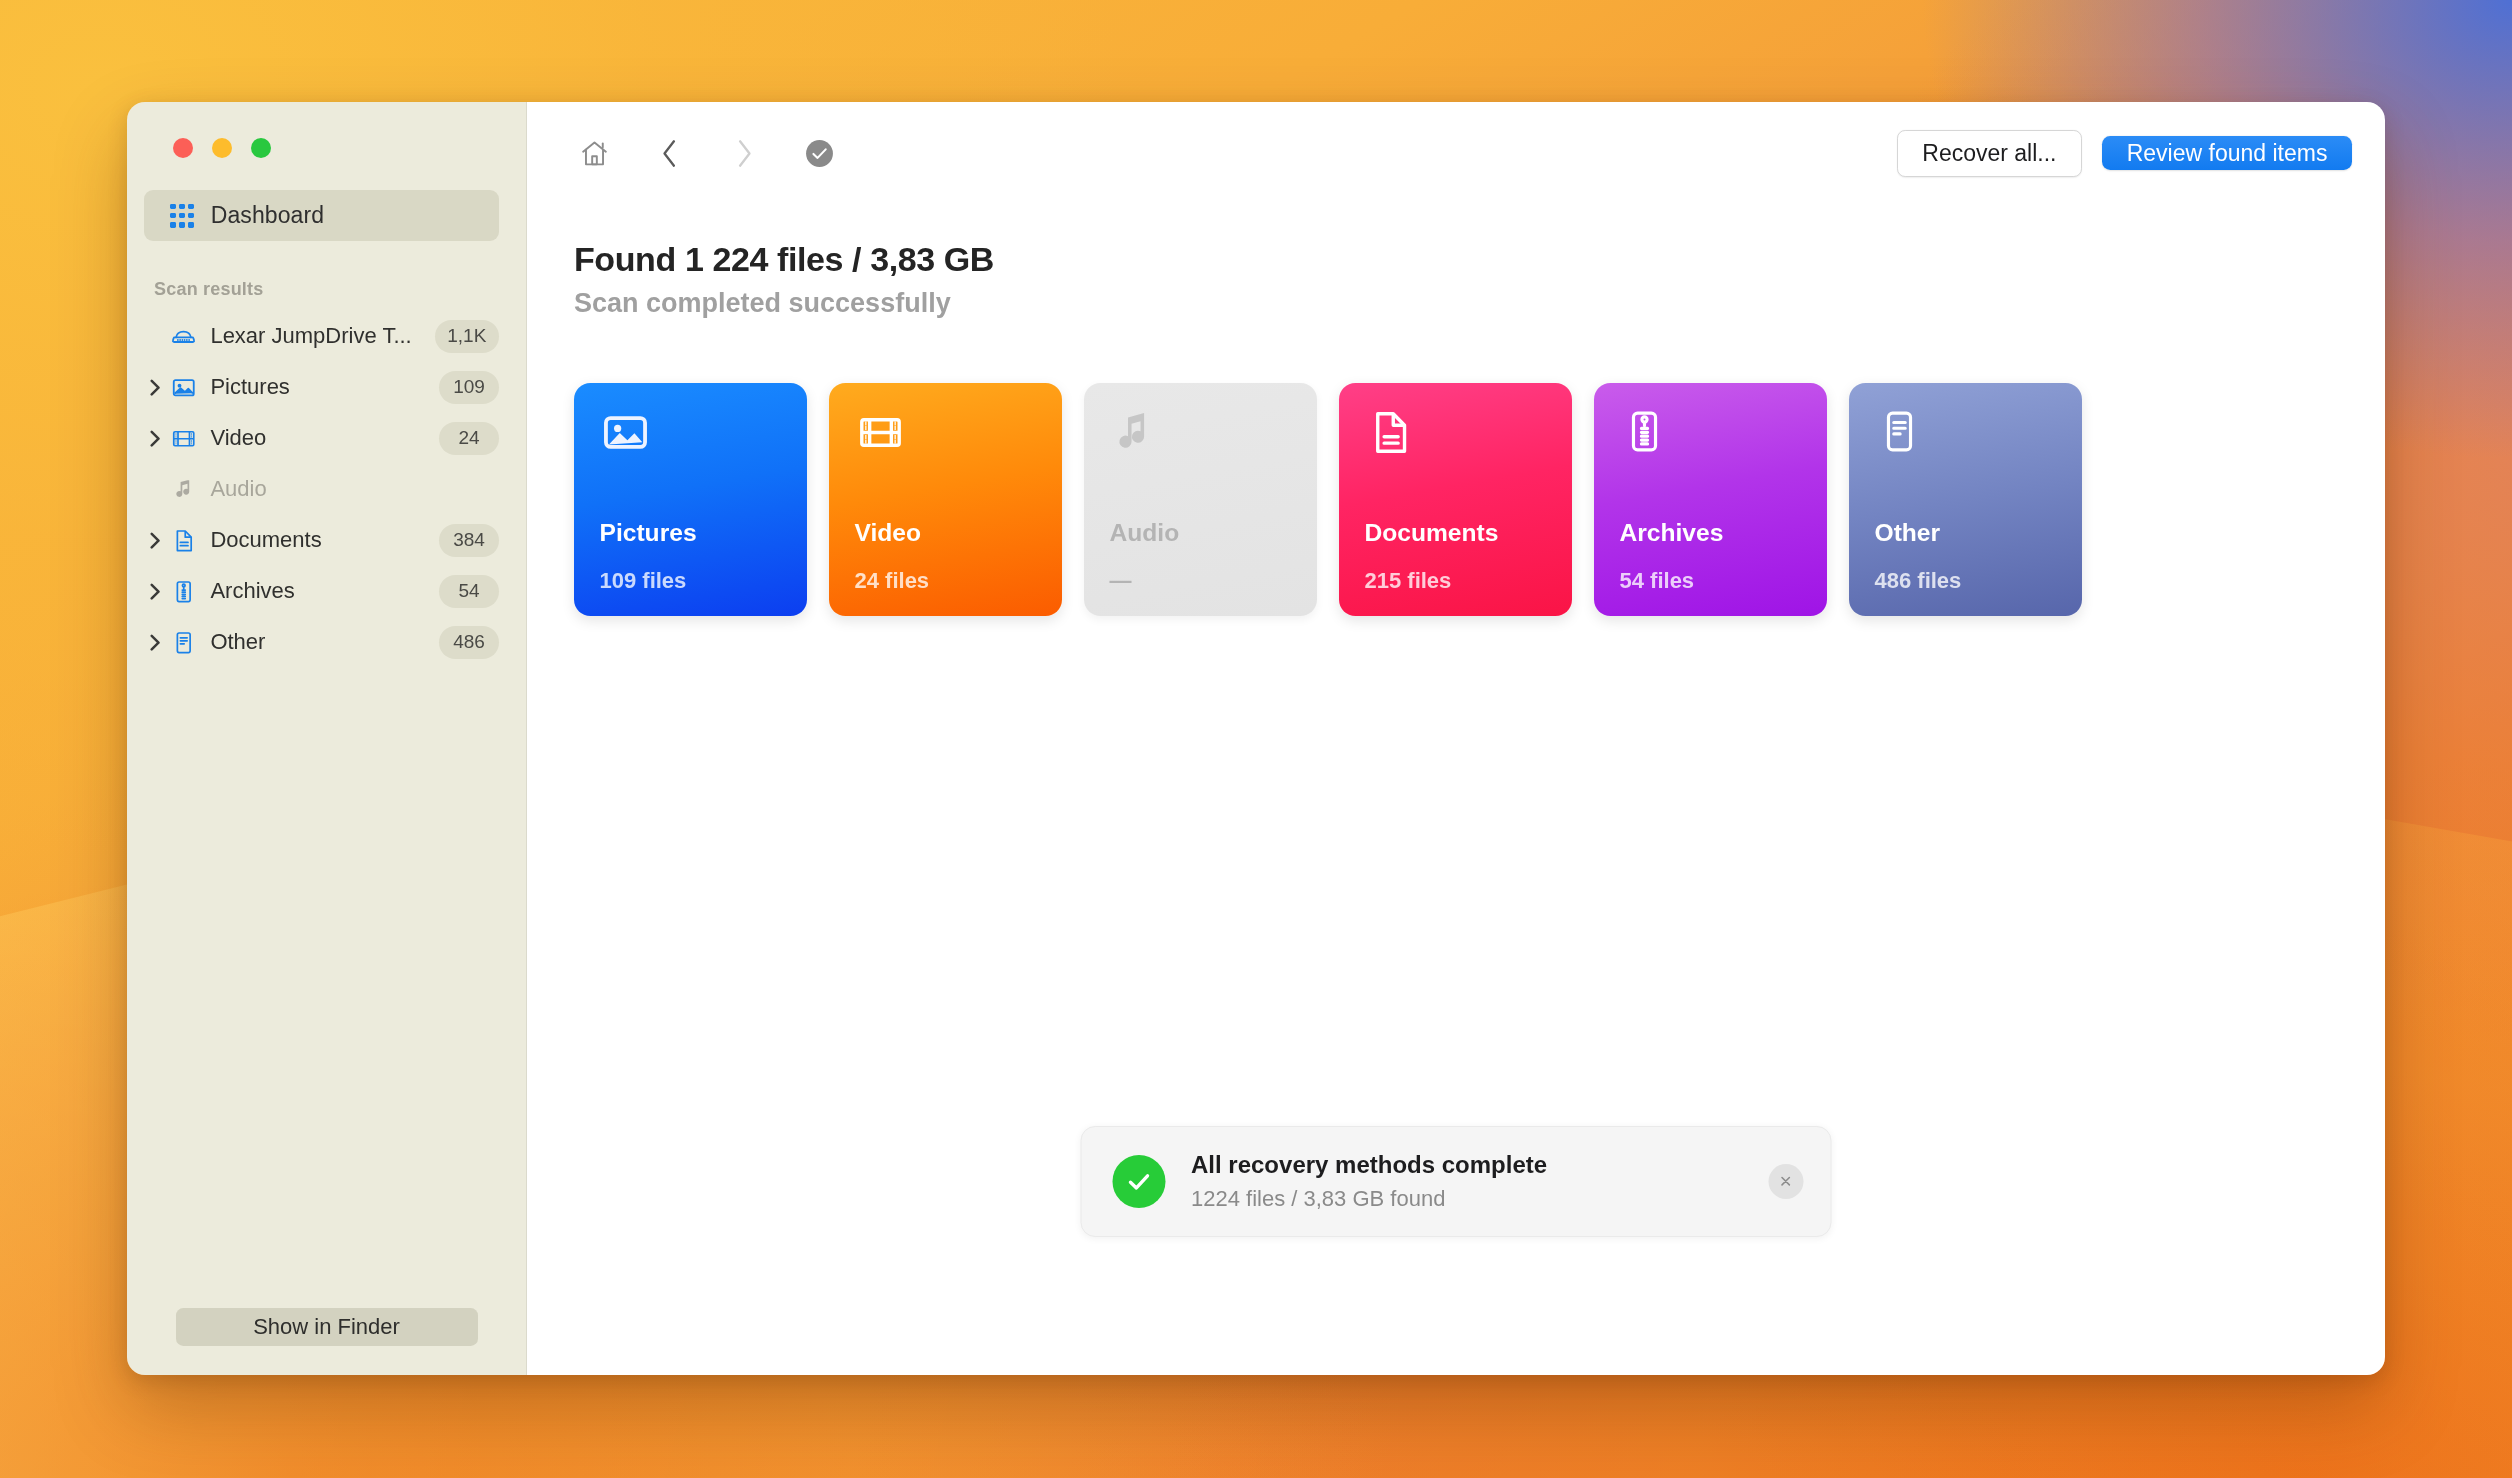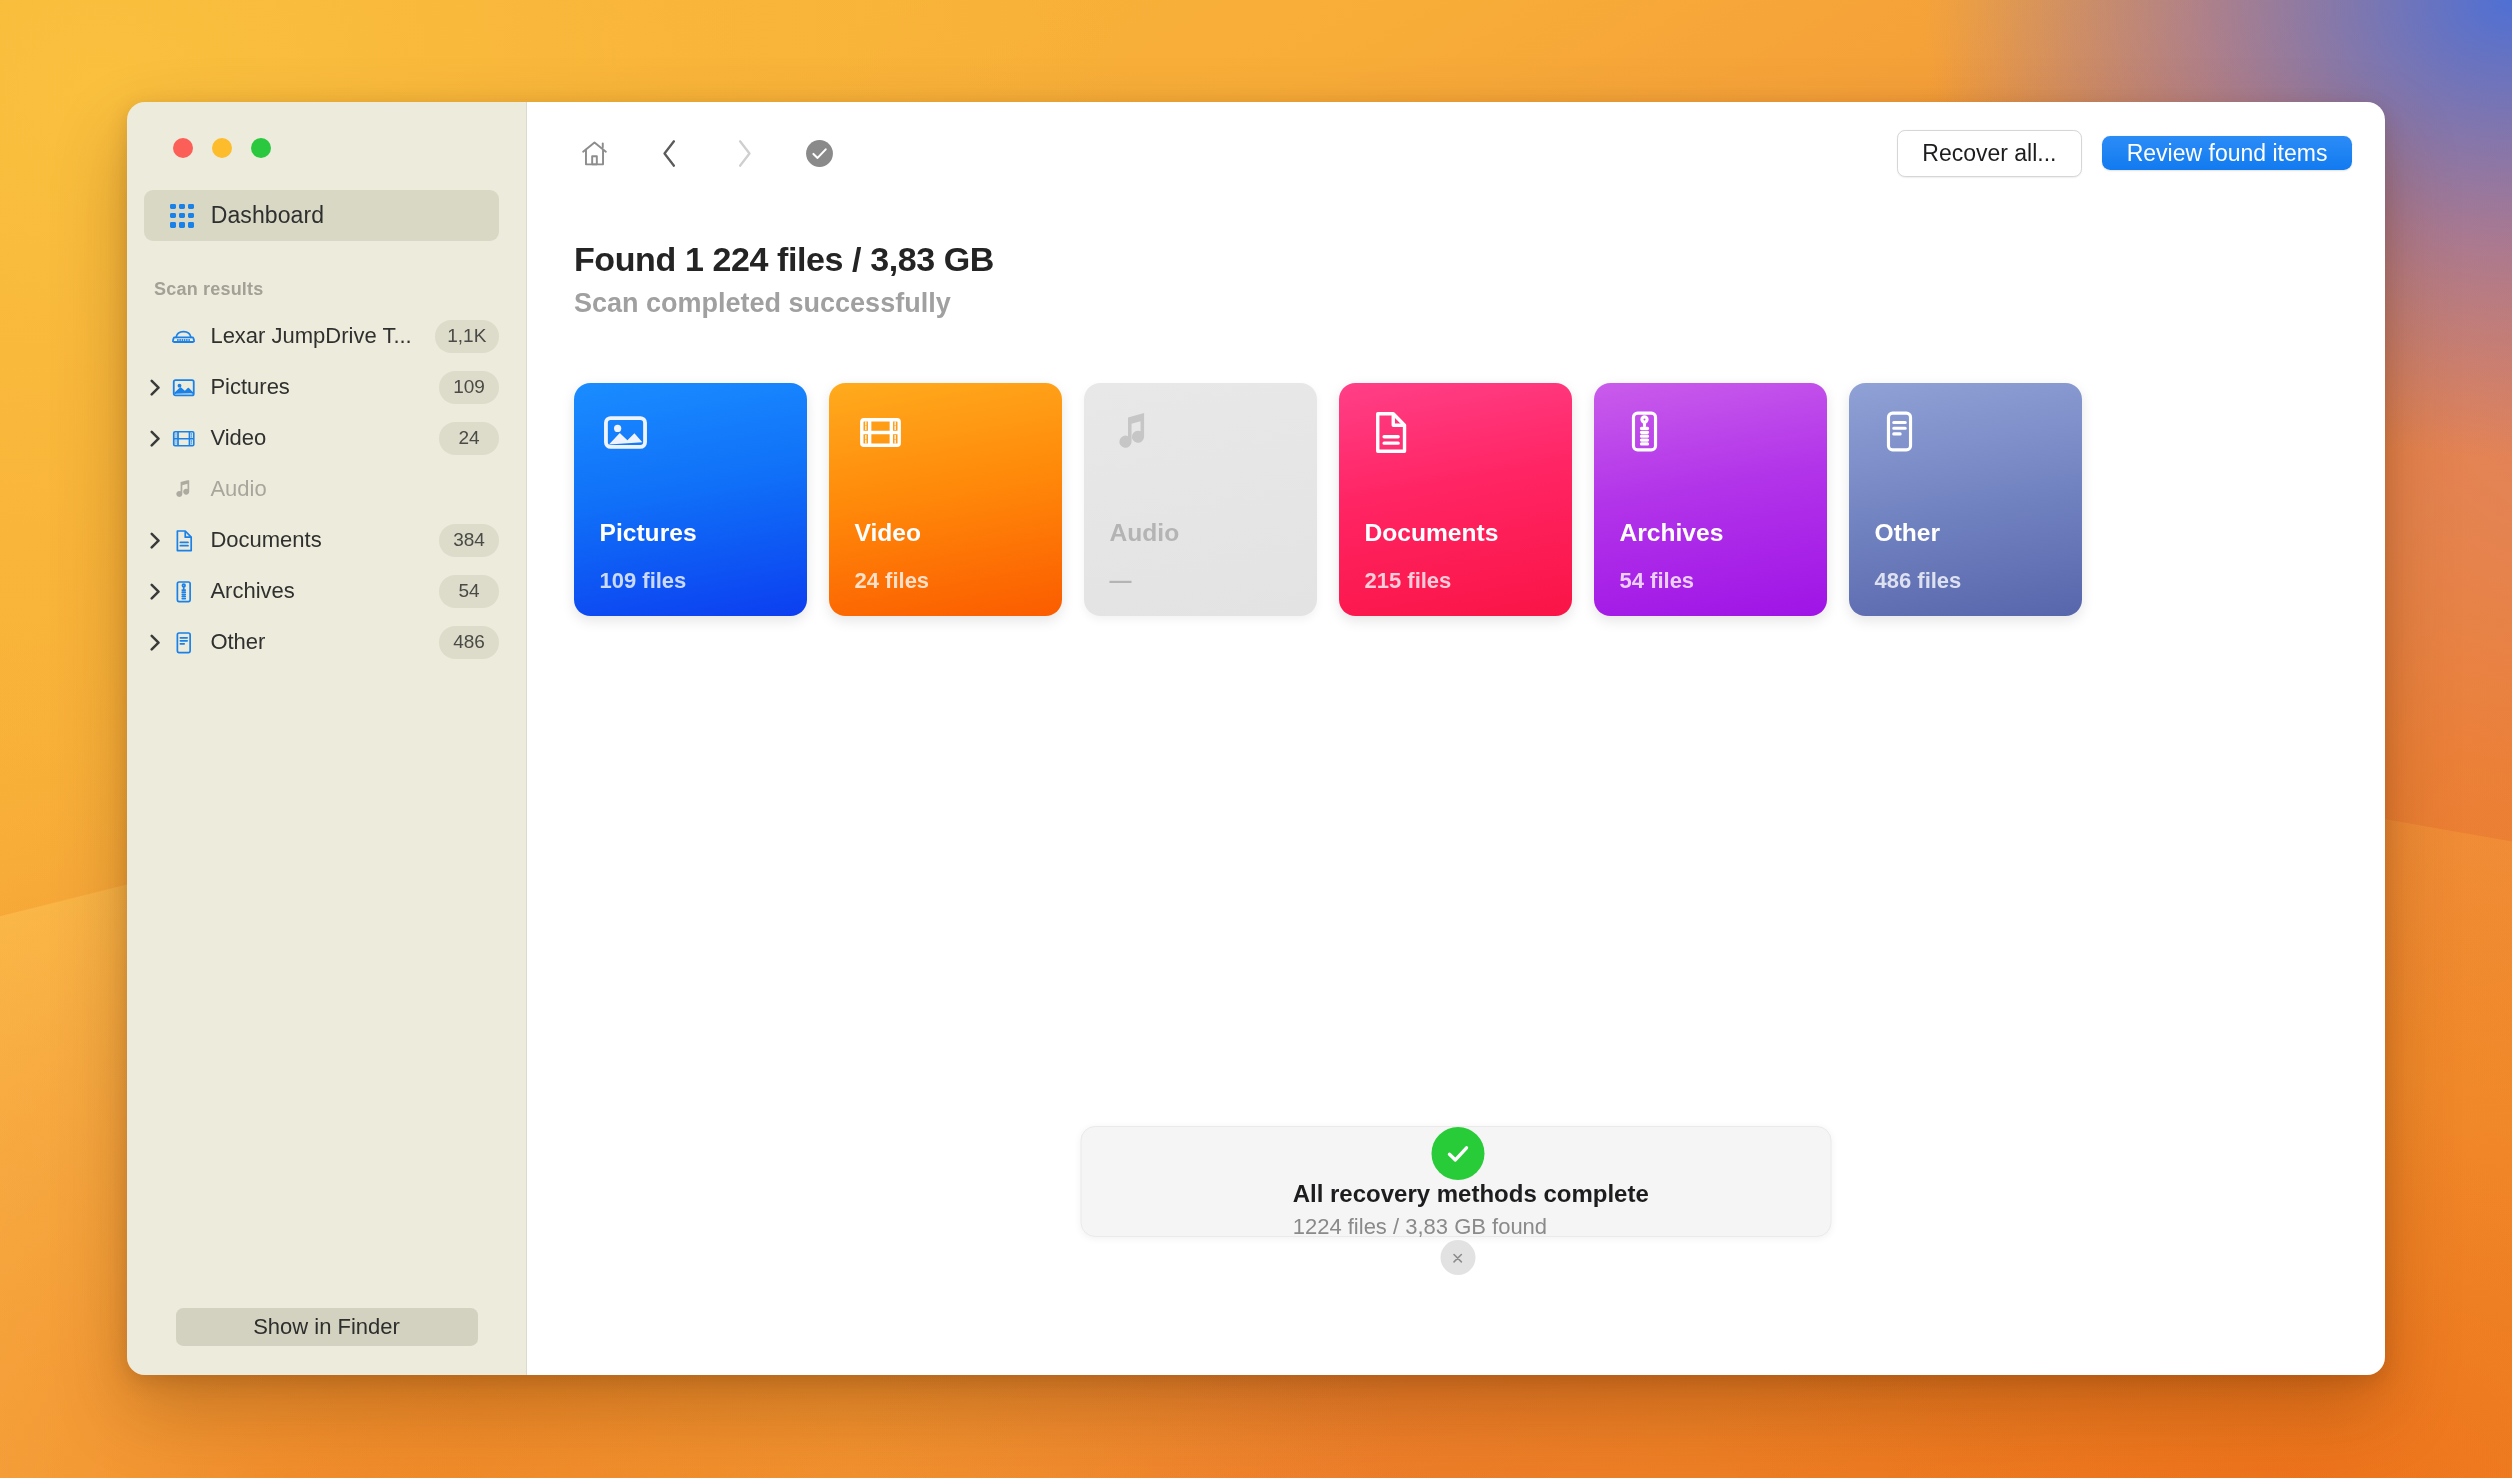--- a/index.html
+++ b/index.html
@@ -279,21 +279,20 @@
     bottom: 138px;
     width: 751px;
     height: 111px;
     border-radius: 14.6px;
     background: #f5f5f5;
     border: 0.9px solid #eaeaea;
     display: flex;
     align-items: center;
     padding: 0 27px 0 31px;
     box-shadow: 0 1.8px 7.3px rgba(0,0,0,0.05);
-    flex-direction: column;
   }
   .toast-check {
     width: 53px; height: 53px;
     border-radius: 50%;
     background: #27cc38;
     display: flex; align-items: center; justify-content: center;
     flex: 0 0 53px;
   }
   .toast-body { margin-left: 25.5px; flex: 1 1 auto; }
   .toast-title { font-size: 24px; font-weight: 700; color: #1d1d1f; }

